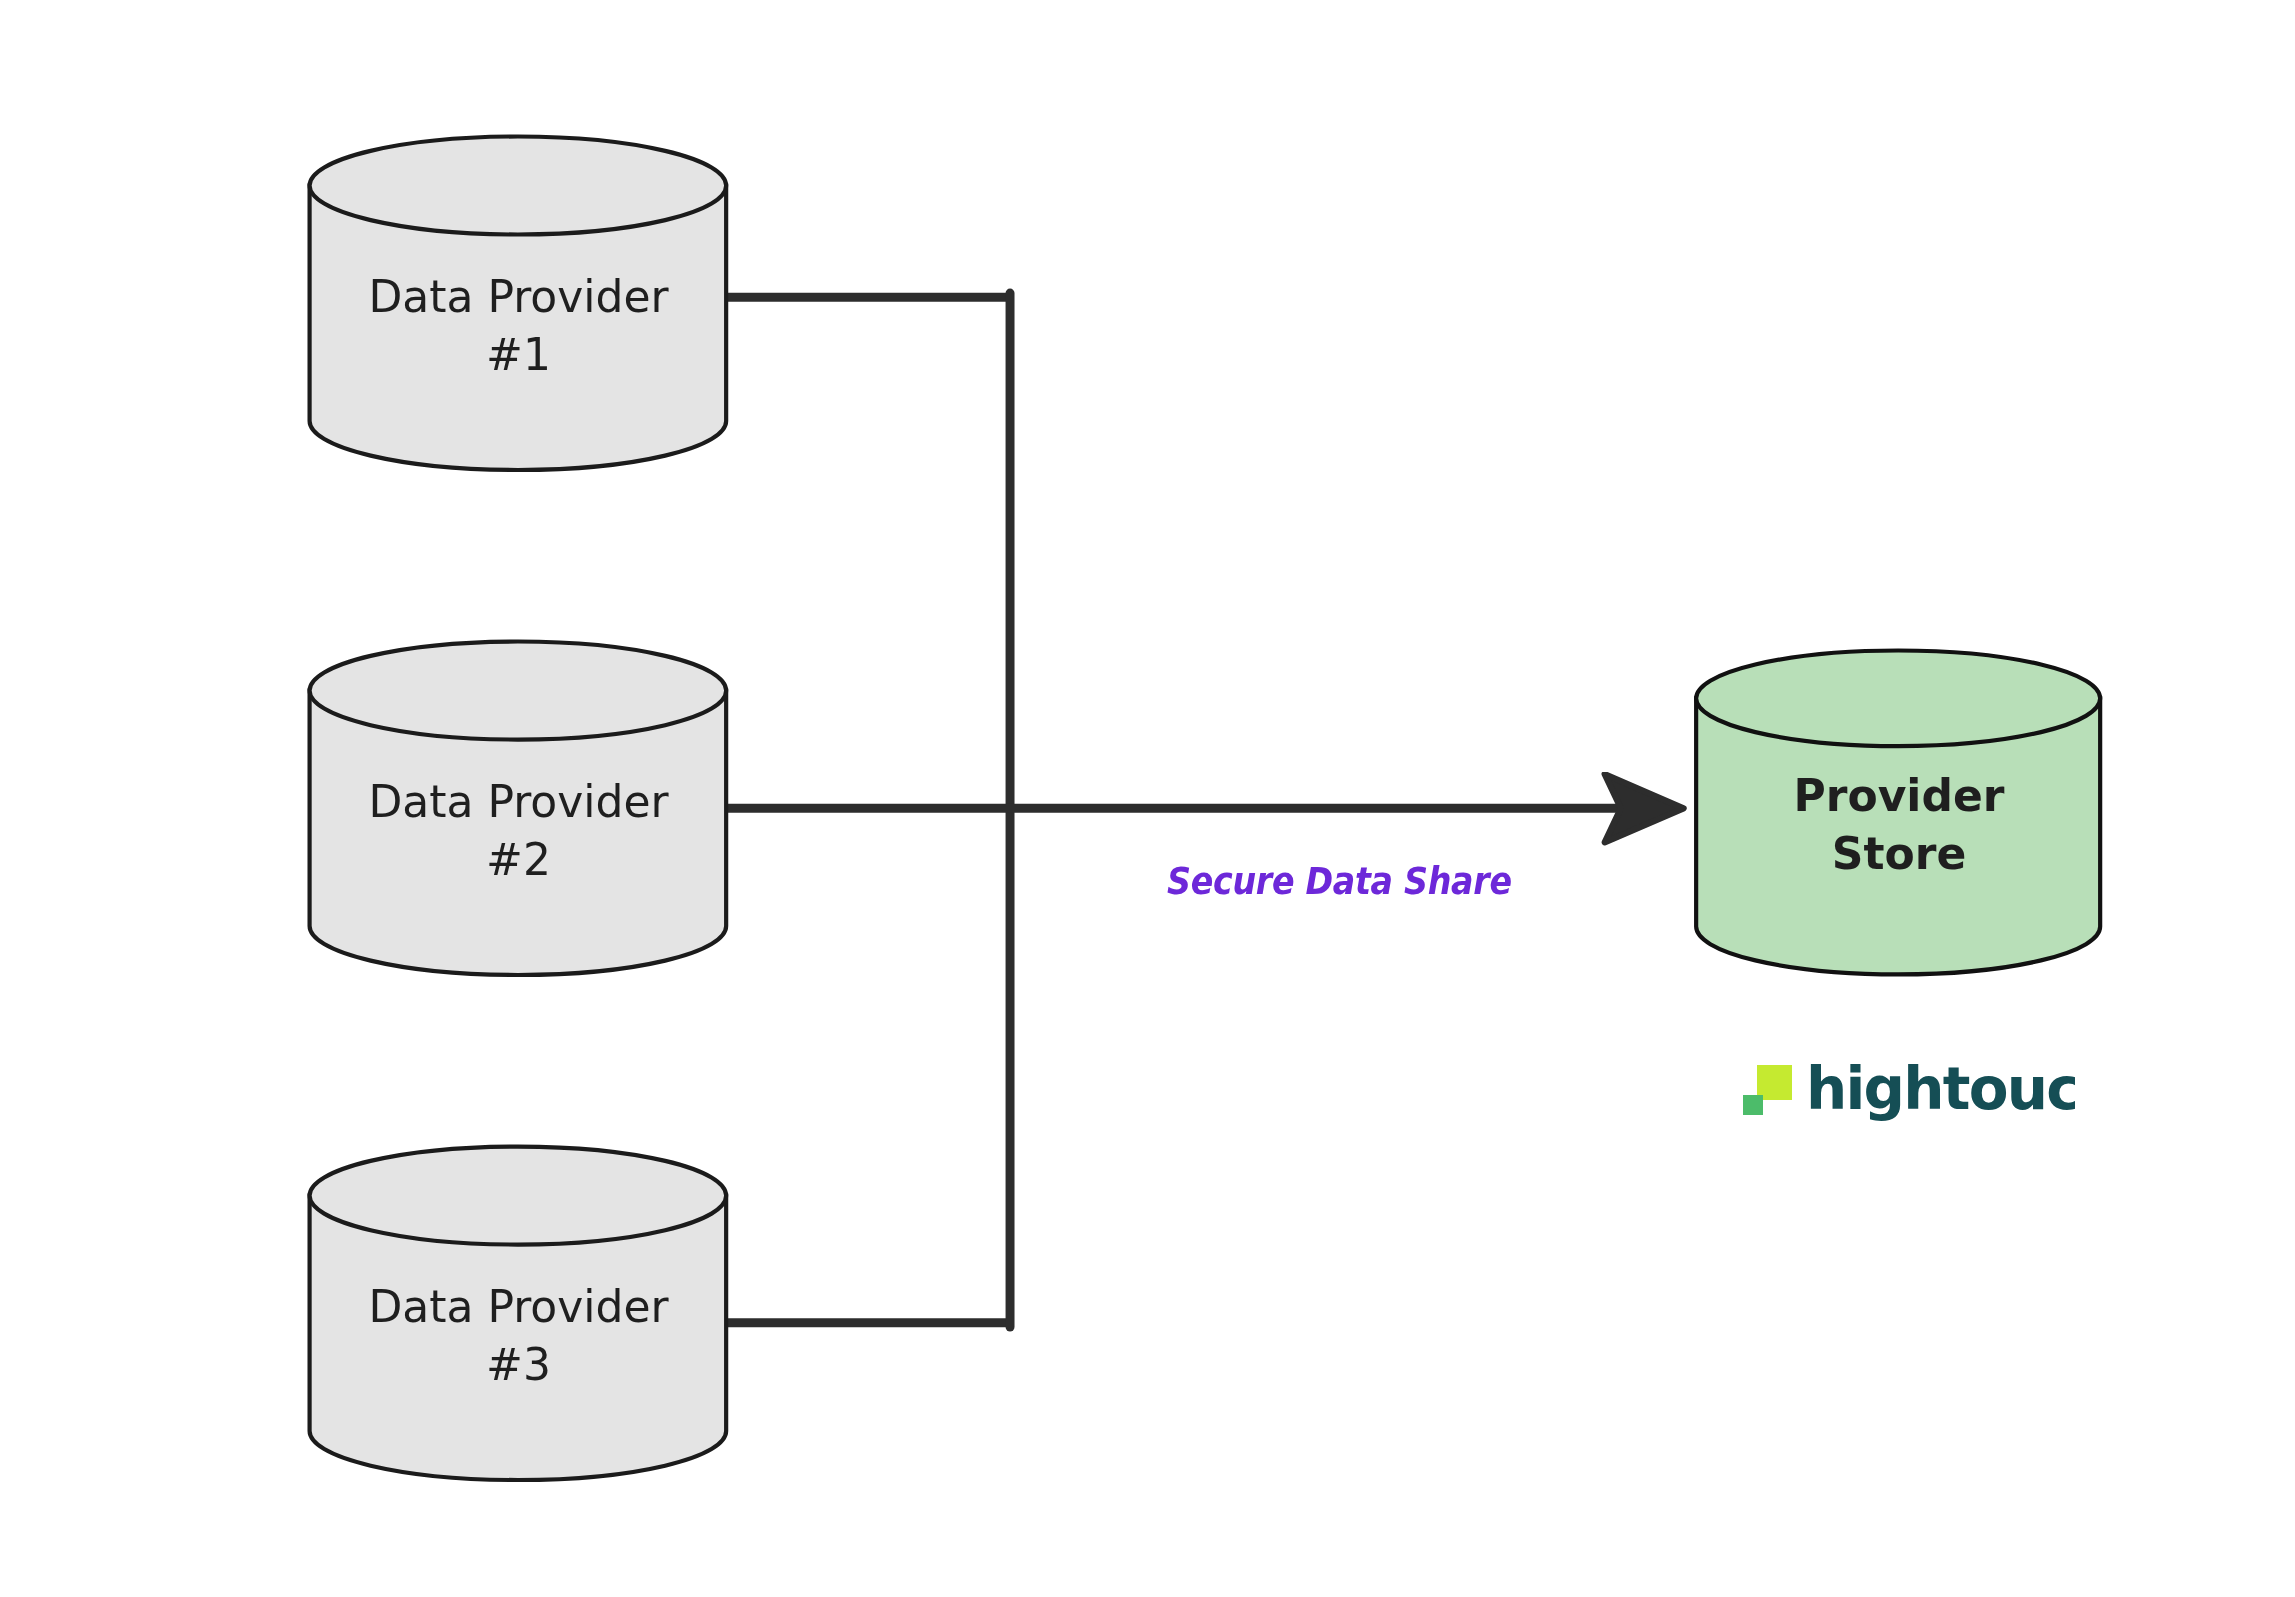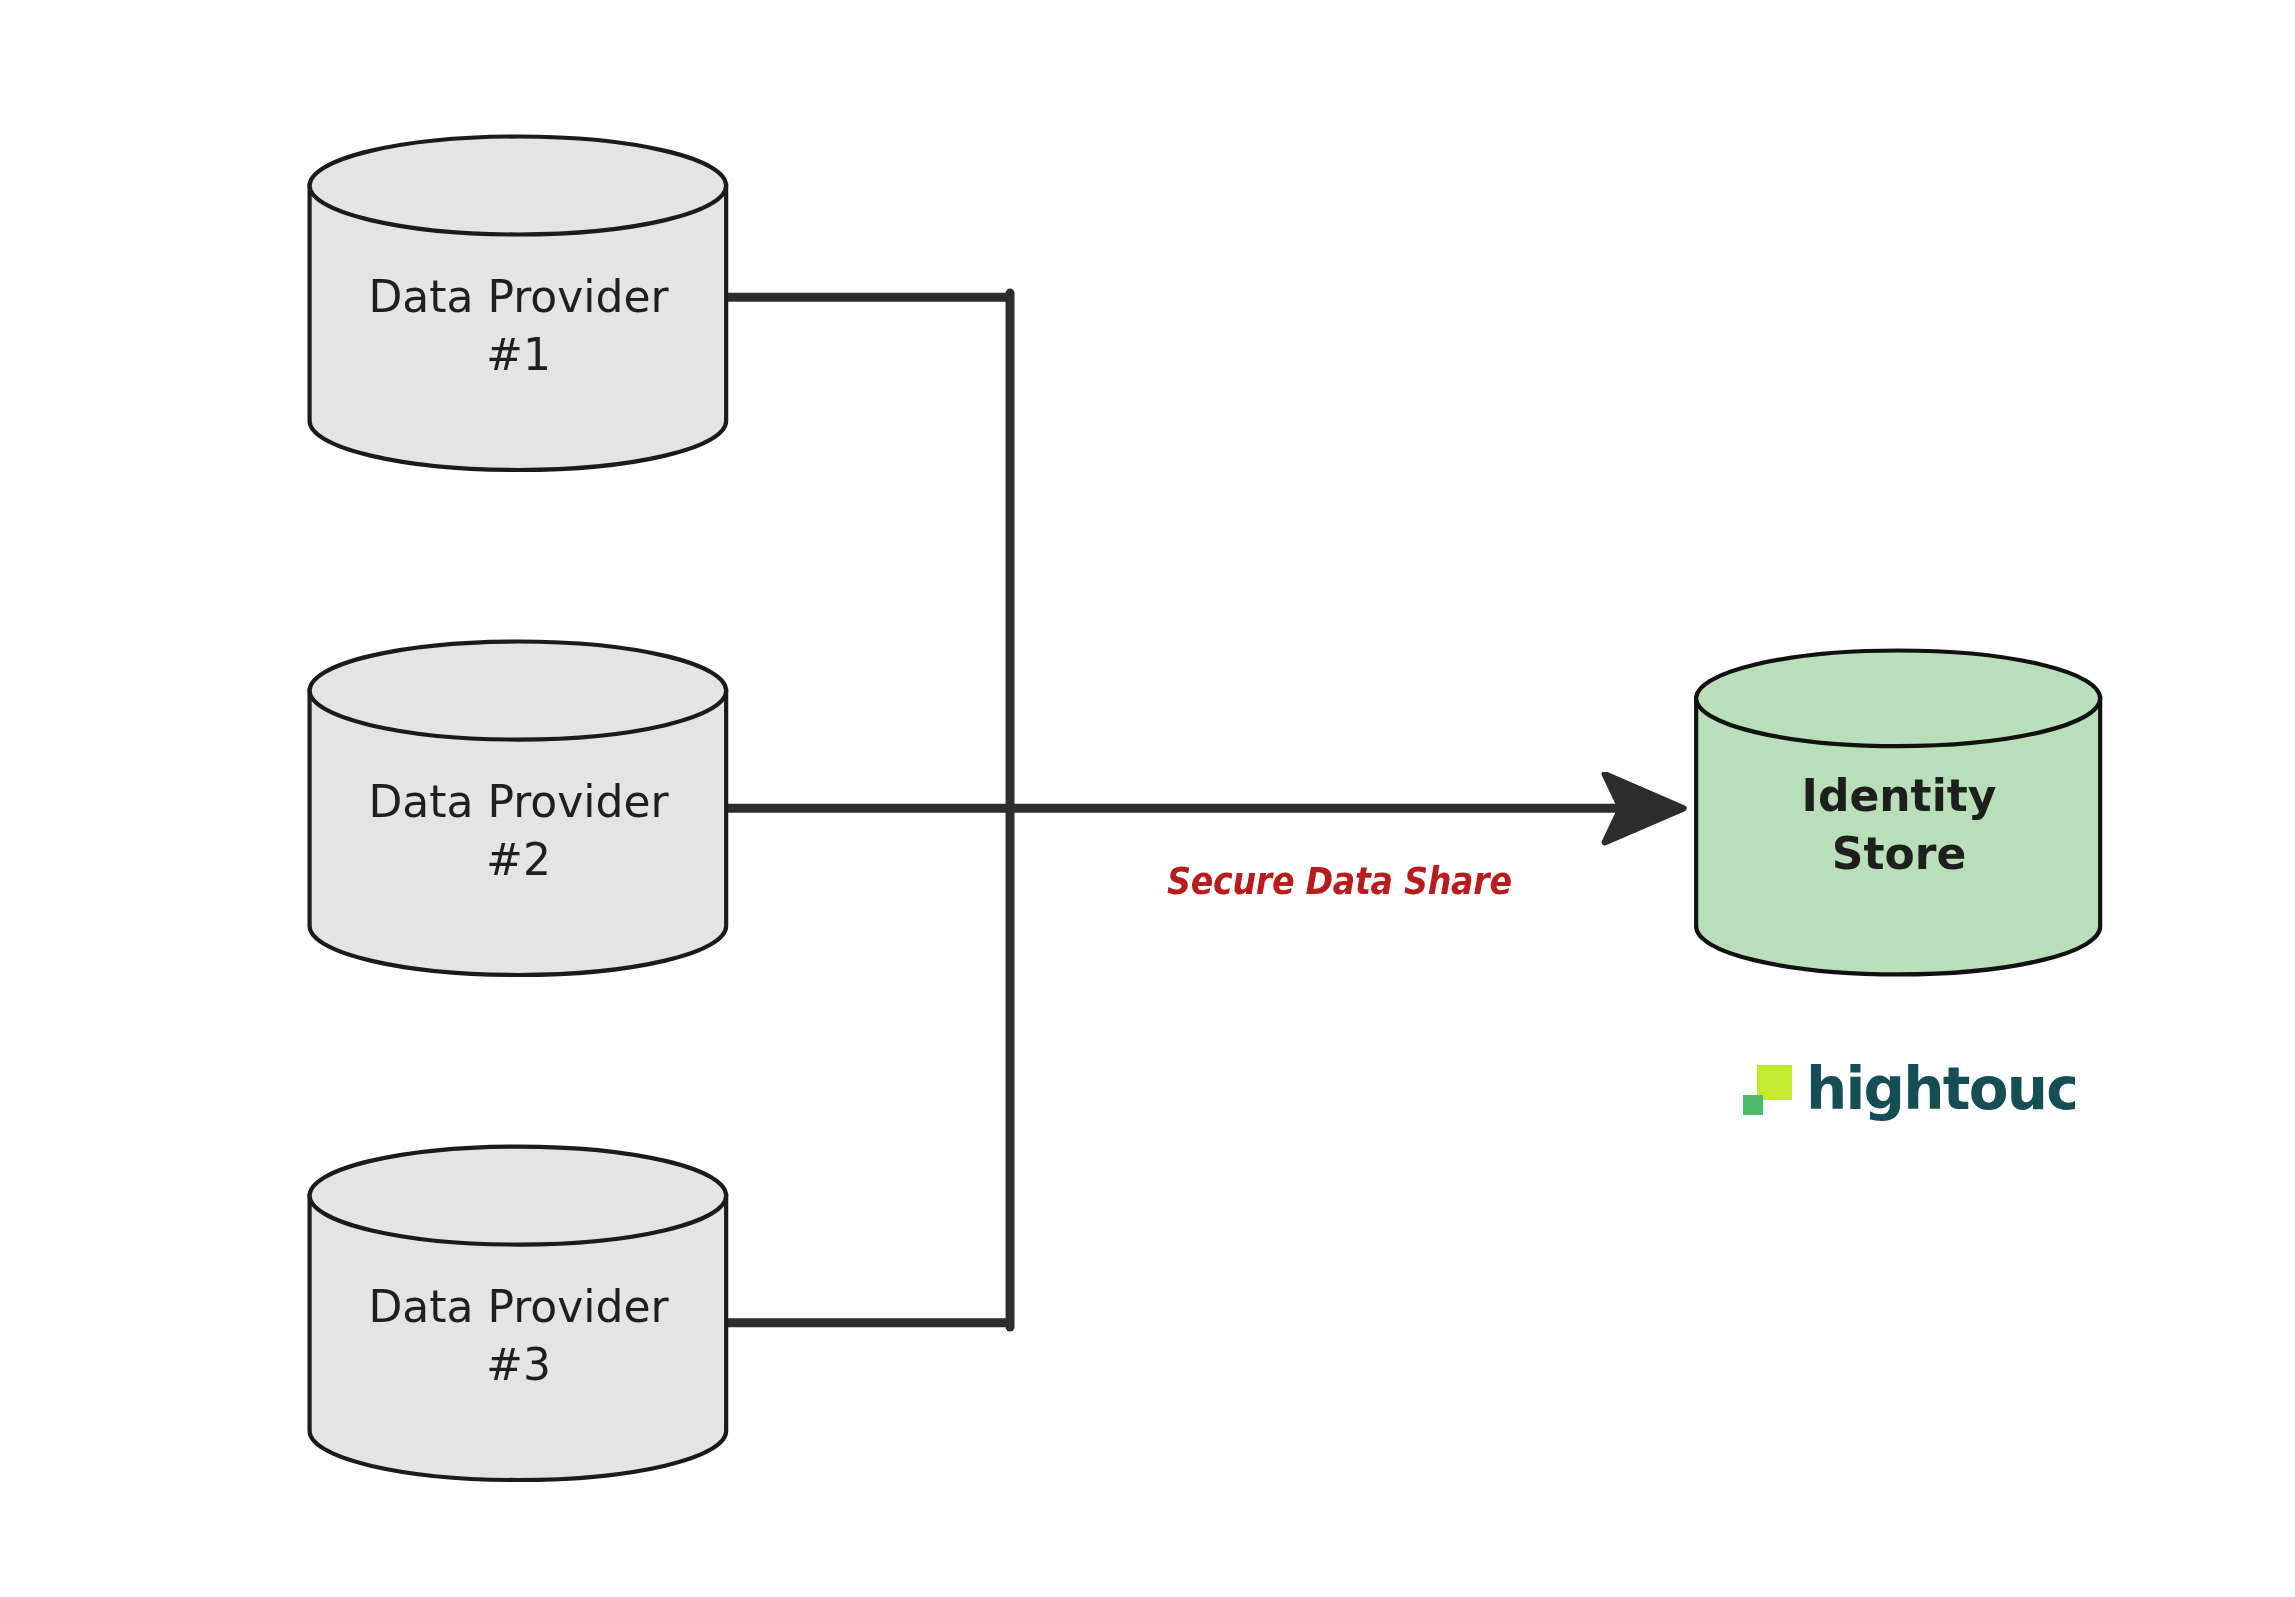--- a/index.html
+++ b/index.html
@@ -43,21 +43,21 @@
     font-family: "DejaVu Sans", sans-serif;
     font-size: 44px;
     font-weight: 700;
   }
   .edge-label {
     position: absolute;
     font-family: "DejaVu Sans Condensed", "DejaVu Sans", sans-serif;
     font-size: 37px;
     font-style: italic;
     font-weight: 700;
-    color: #b91c1c;
+    color: #6d28d9;
     white-space: nowrap;
     letter-spacing: -0.3px;
   }
   #brand-logo {
     position: absolute;
     left: 1741px;
     top: 1063px;
     width: 341px;
     height: 63px;
   }
@@ -138,21 +138,21 @@
 
   <div class="node-label provider-label" style="left:310px; top:268px; width:417px;">Data Provider
 #1</div>
 
   <div class="node-label provider-label" style="left:310px; top:773px; width:417px;">Data Provider
 #2</div>
 
   <div class="node-label provider-label" style="left:310px; top:1278px; width:417px;">Data Provider
 #3</div>
 
-  <div class="node-label store-label" style="left:1697px; top:767px; width:404px;">Identity
+  <div class="node-label store-label" style="left:1697px; top:767px; width:404px;">Provider
 Store</div>
 
   <div class="edge-label" style="left:1167px; top:860px;">Secure Data Share</div>
 
   <div id="brand-logo">
     <div id="brand-mark">
       <div class="mark-square-lime"></div>
       <div class="mark-square-green"></div>
     </div>
     <svg id="brand-wordmark" viewBox="0 0 450 110" xmlns="http://www.w3.org/2000/svg">

